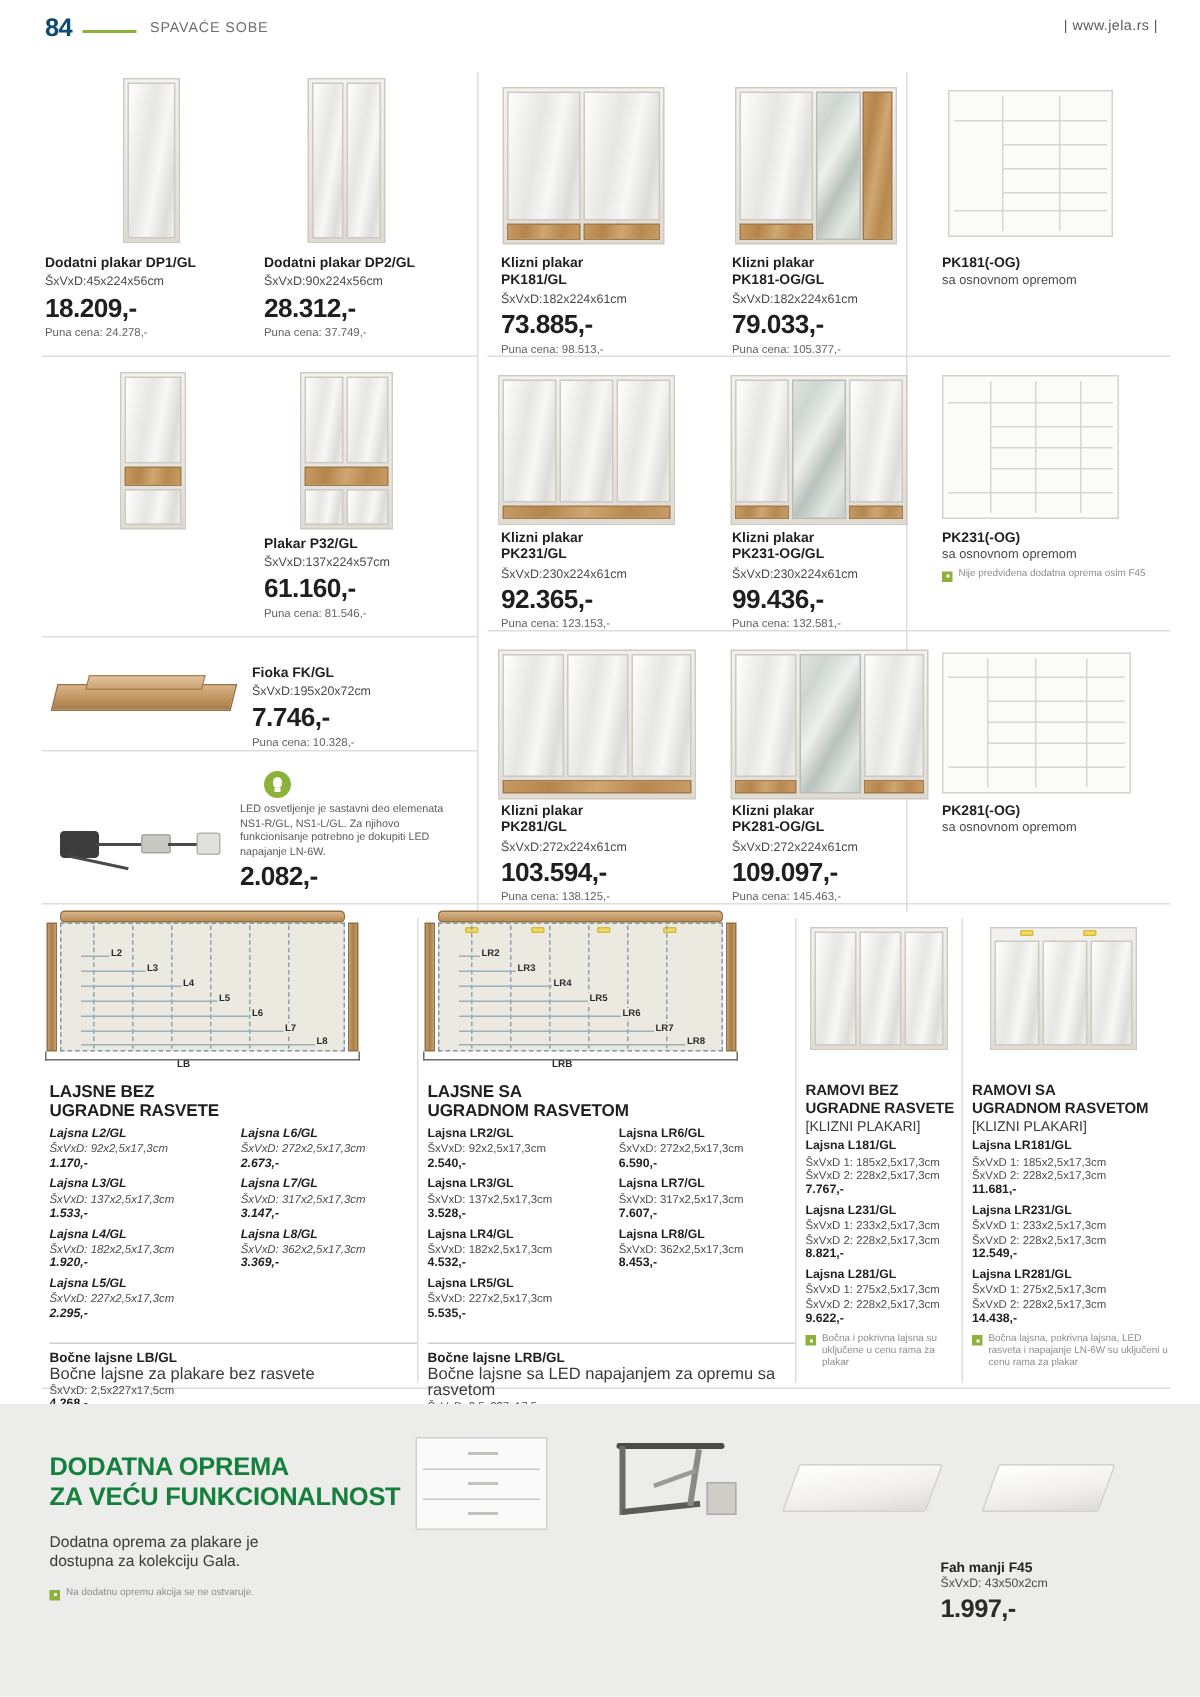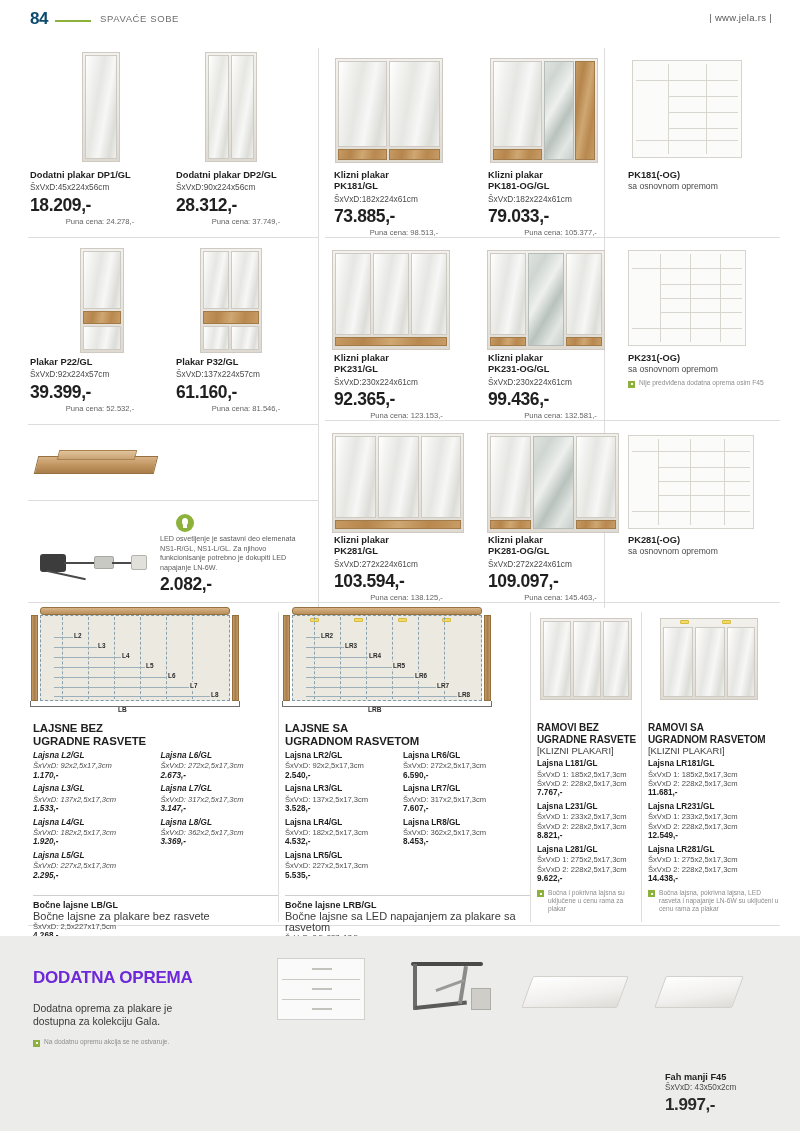--- a/index.html
+++ b/index.html
@@ -30,21 +30,21 @@
   .site {
     position: absolute; right: 28px; top: 12px;
     font-size: 9.5px; color: #5a5a5a; letter-spacing: .3px;
   }
 
   
   .card { position: absolute; }
   .p-name { font-size: 9.3px; font-weight: bold; color: #1f1f1f; line-height: 11.4px; }
   .p-dim { font-size: 8.3px; color: #4a4a4a; line-height: 10.6px; margin-top: 1px; }
   .p-price { font-size: 17.5px; font-weight: bold; color: #1f1f1f; letter-spacing: -0.4px; margin-top: 3px; line-height: 19px; }
-  .p-full { font-size: 7.6px; color: #636363; margin-top: 2px; text-align: center; }
+  .p-full { font-size: 7.6px; color: #636363; margin-top: 2px; }
   .p-sub { font-size: 8.6px; color: #4a4a4a; line-height: 11px; }
 
   
   .note { display: flex; gap: 4px; margin-top: 4px; }
   .note-sq {
     flex: 0 0 auto; width: 7px; height: 7px; background: #8cb23c;
     margin-top: 1.5px; position: relative;
   }
   .note-sq::after {
     content: ""; position: absolute; left: 2.5px; top: 2.5px;
@@ -111,21 +111,21 @@
   .it-name { font-size: 8.2px; font-weight: bold; color: #1f1f1f; line-height: 10.2px; }
   .it-dim { font-size: 7.6px; color: #4d4d4d; line-height: 9.4px; }
   .it-price { font-size: 8.2px; font-weight: bold; color: #1f1f1f; line-height: 10.6px; }
   .it-block { margin-bottom: 3.2px; }
   .rule { height: 1px; background: #cfcfcf; margin: 4px 0 4px 0; }
   .bo-name { font-size: 9px; font-weight: bold; color: #1f1f1f; line-height: 11.6px; }
   .bo-desc { font-size: 11px; color: #3a3a3a; line-height: 10.8px; }
 
   
   .banner { position: absolute; left: 0; top: 936px; width: 800px; height: 195px; background: #ececea; }
-  .bn-title { font-size: 17px; font-weight: bold; color: #6d28d9; line-height: 20px; letter-spacing: -0.2px; }
+  .bn-title { font-size: 17px; font-weight: bold; color: #15803d; line-height: 20px; letter-spacing: -0.2px; }
   .bn-txt { font-size: 10.4px; color: #3a3a3a; line-height: 13px; }
   .bn-name { font-size: 9.2px; font-weight: bold; color: #1f1f1f; line-height: 11px; }
   .bn-dim { font-size: 8.2px; color: #4a4a4a; line-height: 10.4px; }
   .bn-price { font-size: 17px; font-weight: bold; color: #2b2b2b; letter-spacing: -0.4px; margin-top: 2px; }
 
   .drawer-unit { position: absolute; background: #fafafa; border: 1px solid #d2d0cc; }
   .drawer-line { position: absolute; left: 4px; right: 4px; height: 1px; background: #ccc9c4; }
   .shelf-plate {
     position: absolute;
     background: linear-gradient(170deg,#ffffff 0%,#f0efed 60%,#dedcd8 100%);
@@ -220,26 +220,20 @@
   <div class="card" style="left:628px; top:170px; width:150px;">
     <div class="p-name">PK181(-OG)</div>
     <div class="p-sub">sa osnovnom opremom</div>
   </div>
 
   <div class="ill" style="left:80px; top:248px; width:44px; height:105px;">
     <div class="wd-frame"></div>
     <div class="gloss" style="left:3px; top:3px; right:3px; height:58px;"></div>
     <div class="wood" style="position:absolute; left:3px; top:63px; right:3px; height:13px;"></div>
     <div class="gloss" style="left:3px; top:78px; right:3px; bottom:3px;"></div>
-  </div>
-  <div class="card" style="left:30px; top:357px; width:140px;">
-    <div class="p-name">Plakar P22/GL</div>
-    <div class="p-dim">ŠxVxD:92x224x57cm</div>
-    <div class="p-price">39.399,-</div>
-    <div class="p-full">Puna cena: 52.532,-</div>
   </div>
 
   <div class="ill" style="left:200px; top:248px; width:62px; height:105px;">
     <div class="wd-frame"></div>
     <div class="gloss" style="left:3px; top:3px; width:26px; height:58px;"></div>
     <div class="gloss" style="left:31px; top:3px; right:3px; height:58px;"></div>
     <div class="wood" style="position:absolute; left:3px; top:63px; right:3px; height:13px;"></div>
     <div class="gloss" style="left:3px; top:78px; width:26px; bottom:3px;"></div>
     <div class="gloss" style="left:31px; top:78px; right:3px; bottom:3px;"></div>
   </div>
@@ -301,20 +295,26 @@
     </div>
   </div>
 
   <div class="ill" style="left:36px; top:448px; width:120px; height:32px;">
     <div style="position:absolute; left:0; top:8px; width:120px; height:18px;
                 background:linear-gradient(180deg,#d8b489 0%,#bf935d 55%,#a87d4b 100%);
                 border:1px solid #96713f; transform: skewX(-14deg);"></div>
     <div style="position:absolute; left:22px; top:2px; width:78px; height:10px;
                 background:linear-gradient(180deg,#e2c49f,#c9a372);
                 border:1px solid #a9824d; transform: skewX(-14deg);"></div>
+  </div>
+  <div class="card" style="left:168px; top:443px; width:150px;">
+    <div class="p-name">Fioka FK/GL</div>
+    <div class="p-dim">ŠxVxD:195x20x72cm</div>
+    <div class="p-price">7.746,-</div>
+    <div class="p-full">Puna cena: 10.328,-</div>
   </div>
 
   <div class="ill" style="left:36px; top:540px; width:122px; height:52px;">
     <div style="position:absolute; left:4px; top:14px; width:26px; height:18px; background:#3c3c3c; border-radius:3px;"></div>
     <div style="position:absolute; left:28px; top:22px; width:34px; height:2px; background:#4a4a4a;"></div>
     <div style="position:absolute; left:58px; top:16px; width:20px; height:13px; background:#c9c9c4; border:1px solid #a9a9a3; border-radius:2px;"></div>
     <div style="position:absolute; left:76px; top:22px; width:22px; height:2px; background:#4a4a4a;"></div>
     <div style="position:absolute; left:95px; top:15px; width:16px; height:15px; background:#e2e0da; border:1px solid #b5b3ad; border-radius:2px;"></div>
     <div style="position:absolute; left:10px; top:34px; width:40px; height:2px; background:#4a4a4a; transform:rotate(12deg);"></div>
   </div>
@@ -503,21 +503,21 @@
       <div class="bo-name">Bočne lajsne LB/GL</div>
       <div class="bo-desc">Bočne lajsne za plakare bez rasvete</div>
       <div class="it-dim">ŠxVxD: 2,5x227x17,5cm</div>
       <div class="it-price">4.268,-</div>
     </div>
   </div>
 
   <div class="card" style="left:285px; top:722px; width:245px;">
     <div class="list-title">LAJSNE SA</div>
     <div class="list-title">UGRADNOM RASVETOM</div>
-    <div style="display:flex; margin-top:3px;">
+    <div style="display:flex; gap:10px; margin-top:3px;">
       <div style="width:118px;">
         <div class="it-block">
           <div class="it-name">Lajsna LR2/GL</div>
           <div class="it-dim">ŠxVxD: 92x2,5x17,3cm</div>
           <div class="it-price">2.540,-</div>
         </div>
         <div class="it-block">
           <div class="it-name">Lajsna LR3/GL</div>
           <div class="it-dim">ŠxVxD: 137x2,5x17,3cm</div>
           <div class="it-price">3.528,-</div>
@@ -547,21 +547,21 @@
         <div class="it-block">
           <div class="it-name">Lajsna LR8/GL</div>
           <div class="it-dim">ŠxVxD: 362x2,5x17,3cm</div>
           <div class="it-price">8.453,-</div>
         </div>
       </div>
     </div>
     <div class="rule" style="margin-top:10px;"></div>
     <div>
       <div class="bo-name">Bočne lajsne LRB/GL</div>
-      <div class="bo-desc">Bočne lajsne sa LED napajanjem za plakare sa rasvetom</div>
+      <div class="bo-desc">Bočne lajsne sa LED napajanjem za opremu sa rasvetom</div>
       <div class="it-dim">ŠxVxD: 2,5x227x17,5cm</div>
       <div class="it-price">5.700,-</div>
     </div>
   </div>
 
   <div class="card" style="left:537px; top:722px; width:104px;">
     <div class="list-title" style="font-size:10px; line-height:11.6px;">RAMOVI BEZ</div>
     <div class="list-title" style="font-size:10px; line-height:11.6px;">UGRADNE RASVETE</div>
     <div class="list-sub" style="font-size:9.4px; line-height:11.2px;">[KLIZNI PLAKARI]</div>
     <div class="it-block" style="margin-top:3px;">
@@ -616,20 +616,21 @@
     </div>
   </div>
 
   <div class="vdiv" style="left:278px; top:612px; height:310px;"></div>
   <div class="vdiv" style="left:530px; top:612px; height:310px;"></div>
   <div class="vdiv" style="left:641px; top:612px; height:310px;"></div>
 
   <div class="banner">
     <div style="position:absolute; left:33px; top:32px; width:235px;">
       <div class="bn-title">DODATNA OPREMA</div>
+      <div class="bn-title">ZA VEĆU FUNKCIONALNOST</div>
       <div class="bn-txt" style="margin-top:14px;">Dodatna oprema za plakare je</div>
       <div class="bn-txt">dostupna za kolekciju Gala.</div>
       <div class="note" style="margin-top:10px;">
         <span class="note-sq"></span>
         <span class="note-tx">Na dodatnu opremu akcija se ne ostvaruje.</span>
       </div>
     </div>
 
     <div class="drawer-unit" style="left:277px; top:22px; width:88px; height:62px;">
       <div class="drawer-line" style="top:20px;"></div>
@@ -644,20 +645,20 @@
       <div style="position:absolute; left:8px; top:6px; width:4px; height:46px; background:#6b6b6b;"></div>
       <div style="position:absolute; left:10px; top:48px; width:52px; height:4px; background:#5a5a5a; transform:rotate(-6deg); transform-origin:left center;"></div>
       <div style="position:absolute; left:56px; top:8px; width:4px; height:38px; background:#8a8a8a; transform:rotate(9deg);"></div>
       <div style="position:absolute; left:66px; top:30px; width:20px; height:22px; background:#cfcdc8; border:1px solid #aeaca7;"></div>
       <div style="position:absolute; left:30px; top:26px; width:30px; height:3px; background:#9a9a9a; transform:rotate(-20deg);"></div>
     </div>
 
     <div class="shelf-plate" style="left:527px; top:40px; width:96px; height:32px; transform:skewX(-20deg); border-radius:2px;"></div>
 
     <div class="shelf-plate" style="left:660px; top:40px; width:78px; height:32px; transform:skewX(-20deg); border-radius:2px;"></div>
-    <div style="position:absolute; left:665px; top:104px; width:118px;margin-top:32px;">
+    <div style="position:absolute; left:627px; top:104px; width:118px;">
       <div class="bn-name">Fah manji F45</div>
       <div class="bn-dim">ŠxVxD: 43x50x2cm</div>
       <div class="bn-price">1.997,-</div>
     </div>
   </div>
 
 </div>
 
 </body></html>

